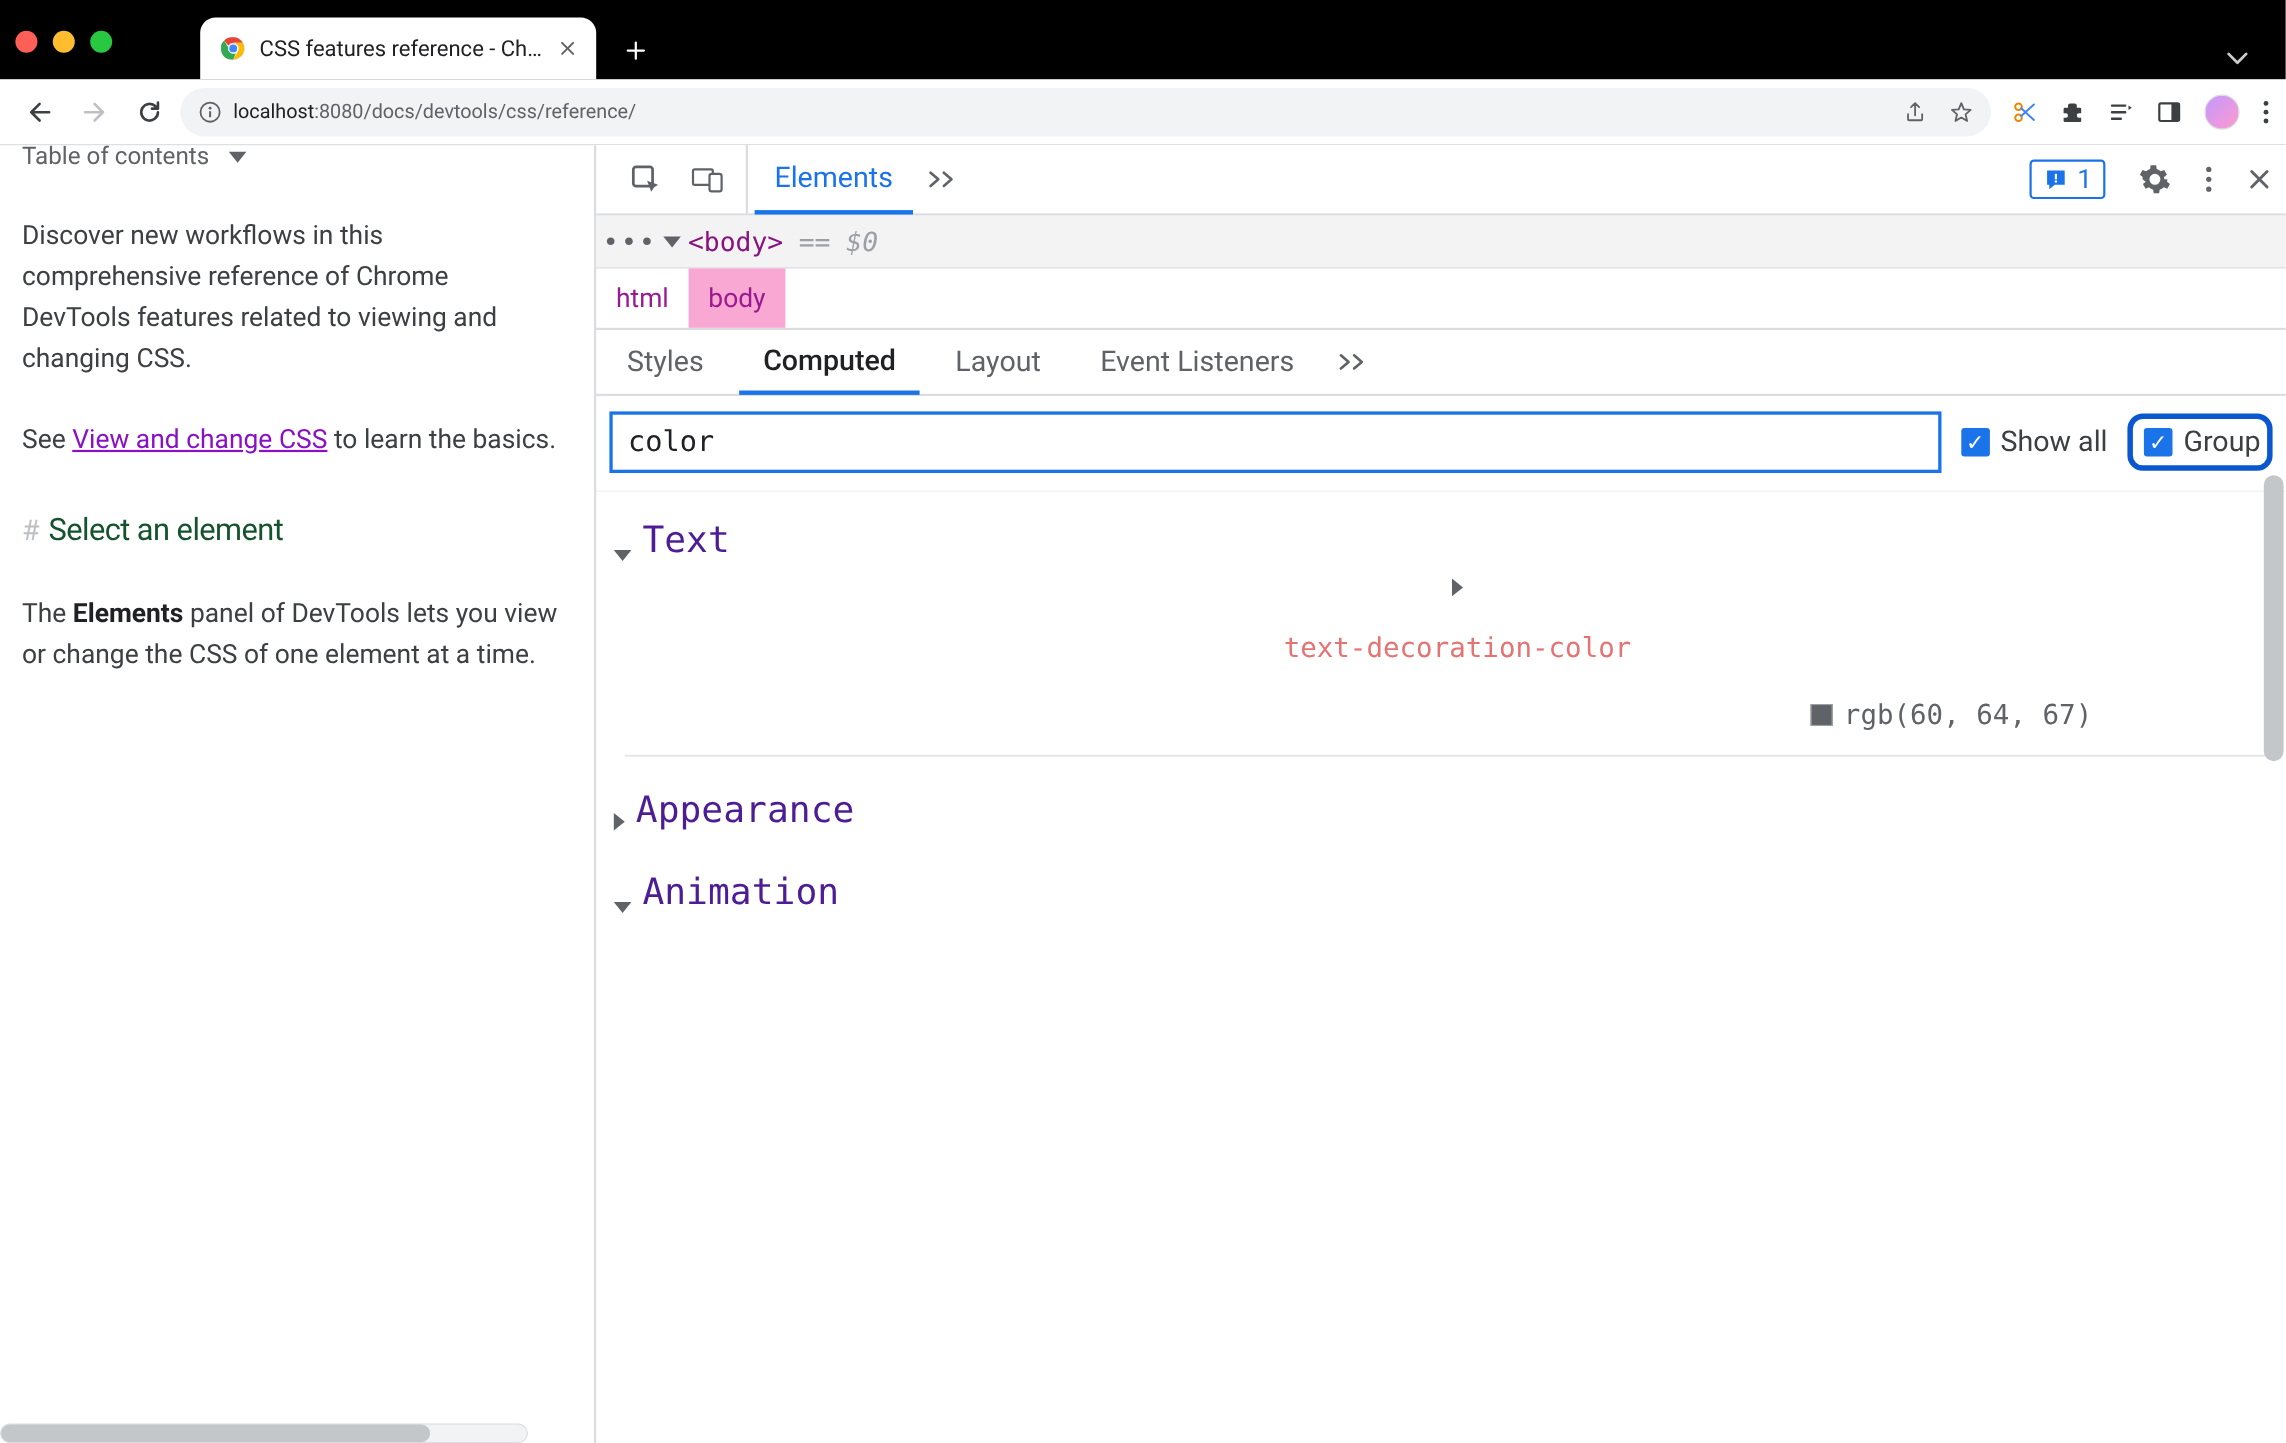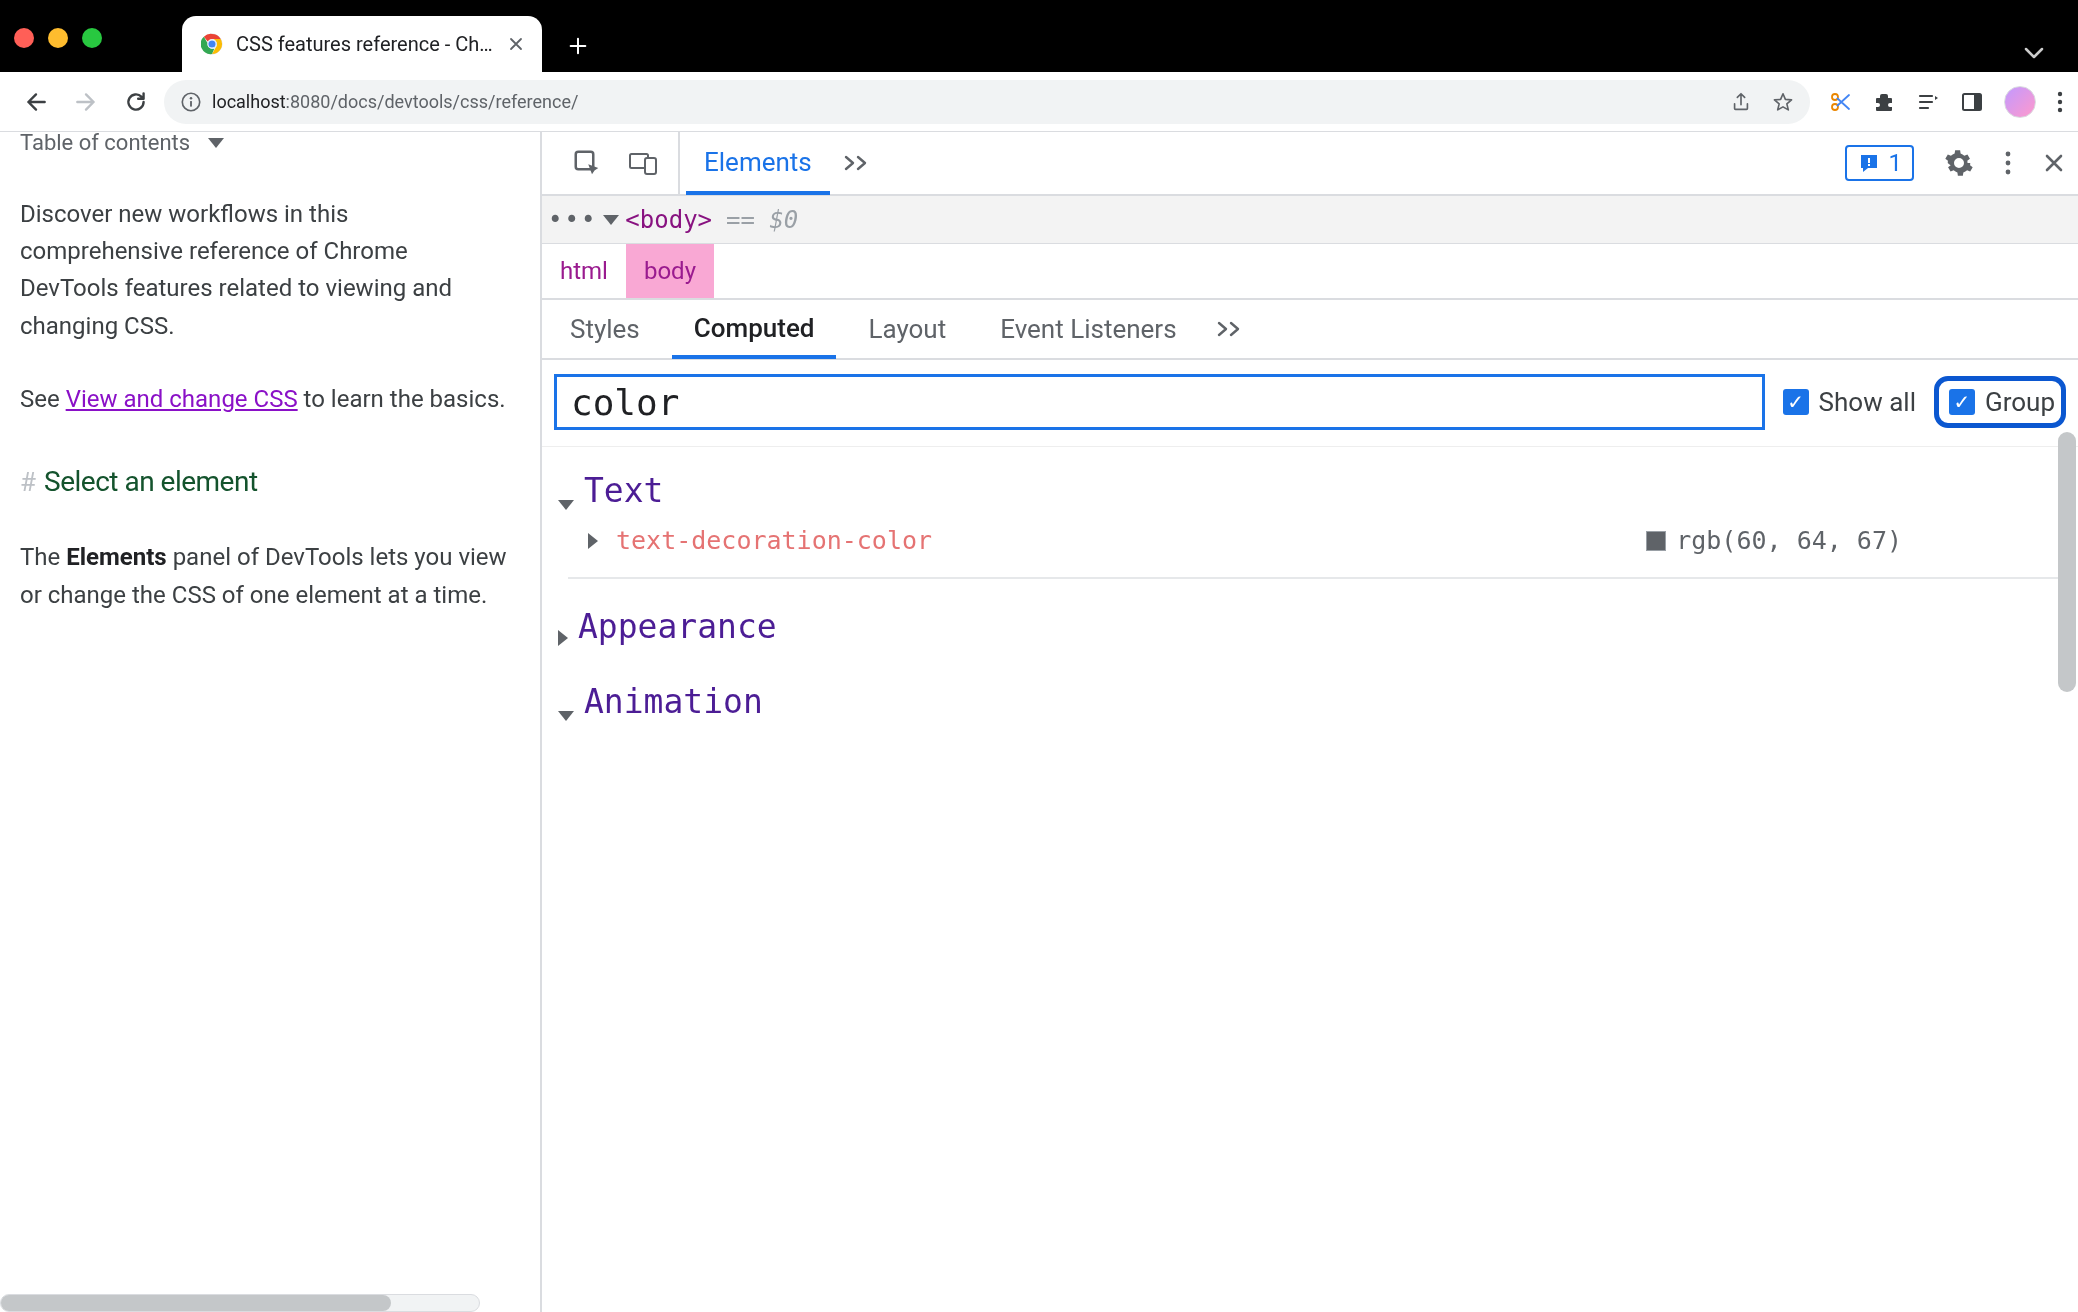--- a/index.html
+++ b/index.html
@@ -162,42 +162,42 @@
     height:60px; display:flex; align-items:center; border-bottom:2px solid #dadce0; gap:10px; padding:0 6px;
     font-size:26px; color:#5f6368;
   }
   .subtab { padding:0 22px; height:100%; display:flex; align-items:center;}
   .subtab.active { color:#202124; border-bottom:4px solid #1a73e8; margin-bottom:-2px; font-weight:500;}
   .filter-row {
     display:flex; align-items:center; gap:18px; padding:14px 12px 16px 12px;
     border-bottom:1px solid #eee;
   }
   .filter-input {
-    flex:1; border:3px solid #1a73e8; height:56px; font-size:36px;
+    flex:1; border:3px solid #1a73e8; height:56px; font-size:26px;
     padding: 0 14px; color:#202124; font-family: Menlo, Consolas, monospace;
     outline:none;
   }
   .checkbox-label {
     display:flex; align-items:center; gap:10px; font-size:26px; color:#3c4043; white-space:nowrap;
   }
   .checkbox-box {
     width:26px; height:26px; background:#1a73e8; border-radius:3px;
     display:flex; align-items:center; justify-content:center; color:#fff; font-size:20px;
   }
   .group-highlight {
     border: 5px solid #0b57d0; border-radius:14px; padding: 6px 6px 6px 10px;
   }
   .computed-body { padding: 24px 16px 0 16px; font-family: Menlo, Consolas, monospace; font-size:25px; color:#5f6368;}
   .cg-header { display:flex; align-items:flex-end; gap:10px; color:#4c1d95; font-size:33px;}
   .disclosure { display:inline-block; width:0; height:0; border-style:solid;}
   .disc-down { border-width:10px 8px 0 8px; border-color:#5f6368 transparent transparent transparent;}
   .disc-right { border-width:8px 0 8px 10px; border-color:transparent transparent transparent #5f6368;}
   .prop-row {
-    display:flex; align-items:center; gap:18px; padding: 16px 0 22px 20px;
-    border-bottom: 2px solid #e6e8ea; margin-left:10px;
+    display:flex; align-items:center; gap:32px; padding: 16px 0 22px 20px;
+    border-bottom: 2px solid #e6e8ea; margin-left:10px;flex-direction:column;
   }
   .propname { color:#e57373; }
   .propname.red { color:#e53935; }
   .propval { margin-left:auto; margin-right:160px; color:#5f6368; display:flex; align-items:center; gap:10px;}
   .swatch { width:20px; height:20px; background:#5f6368; border:1px solid #9aa0a6;}
   .hscrollbar {
     position:absolute; bottom:0; left:0; width:480px; height:18px;
     background:#f1f3f4; border:1px solid #dadce0; border-radius:9px;
   }
   .hscroll-thumb {

